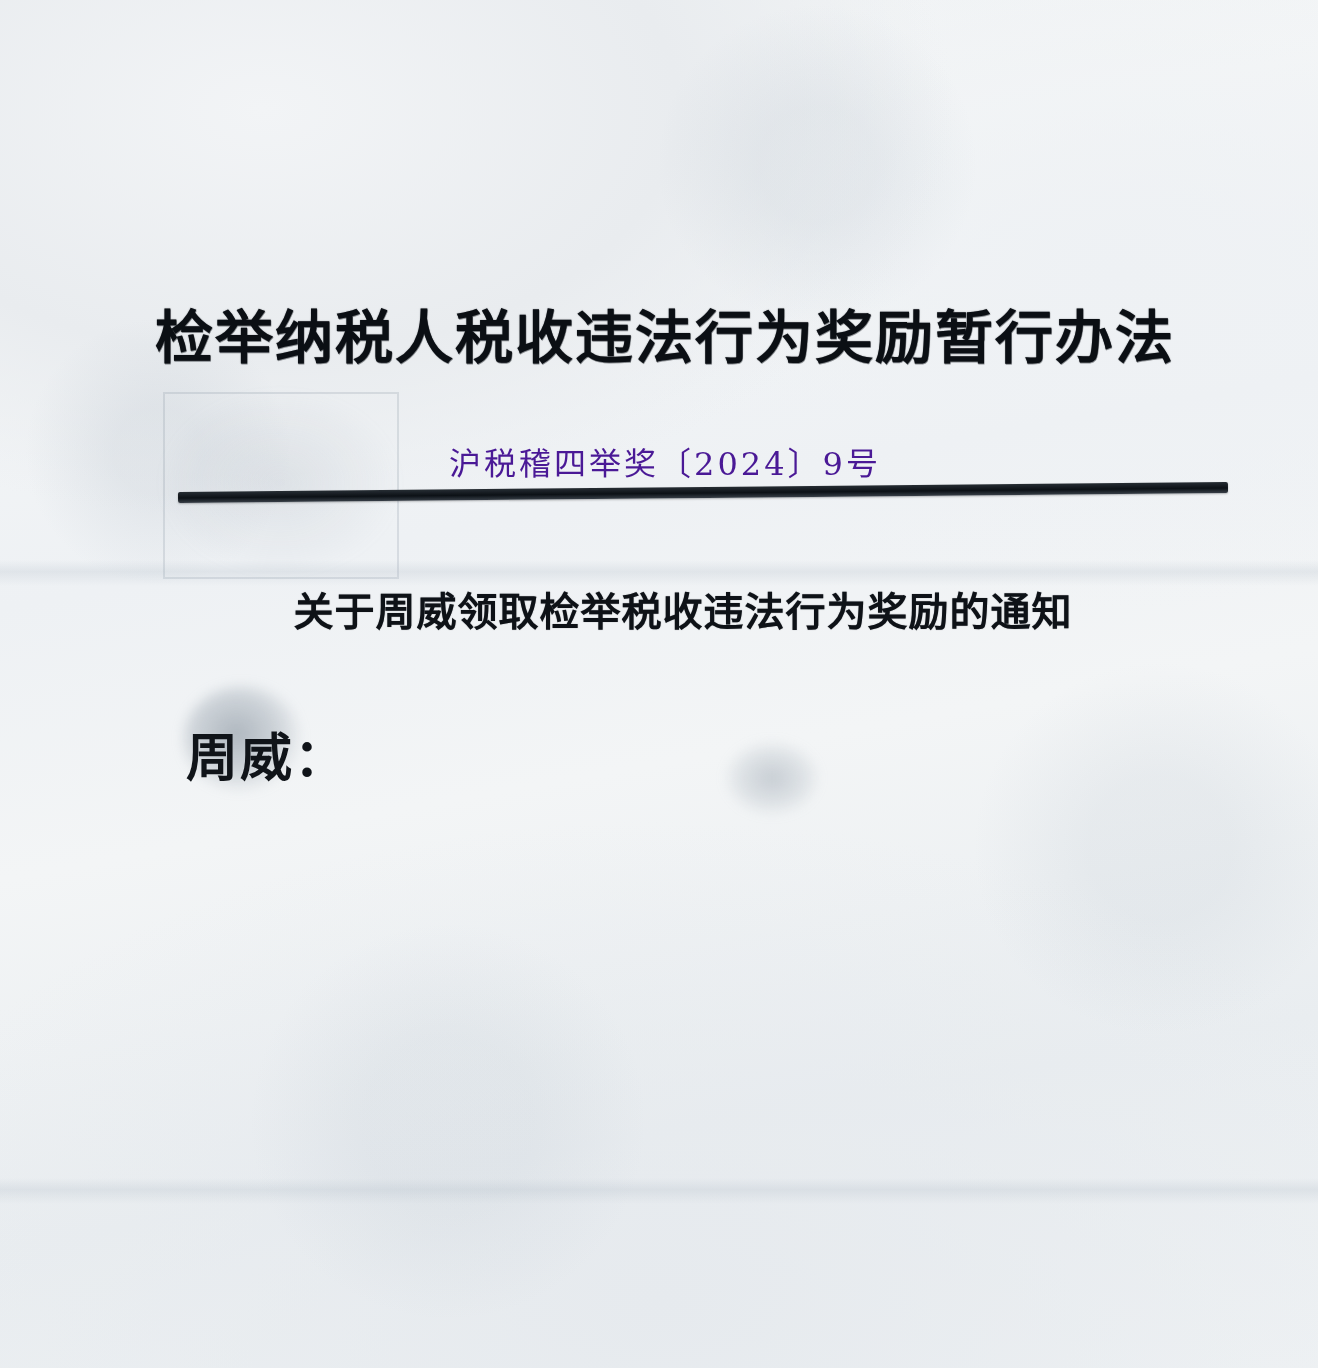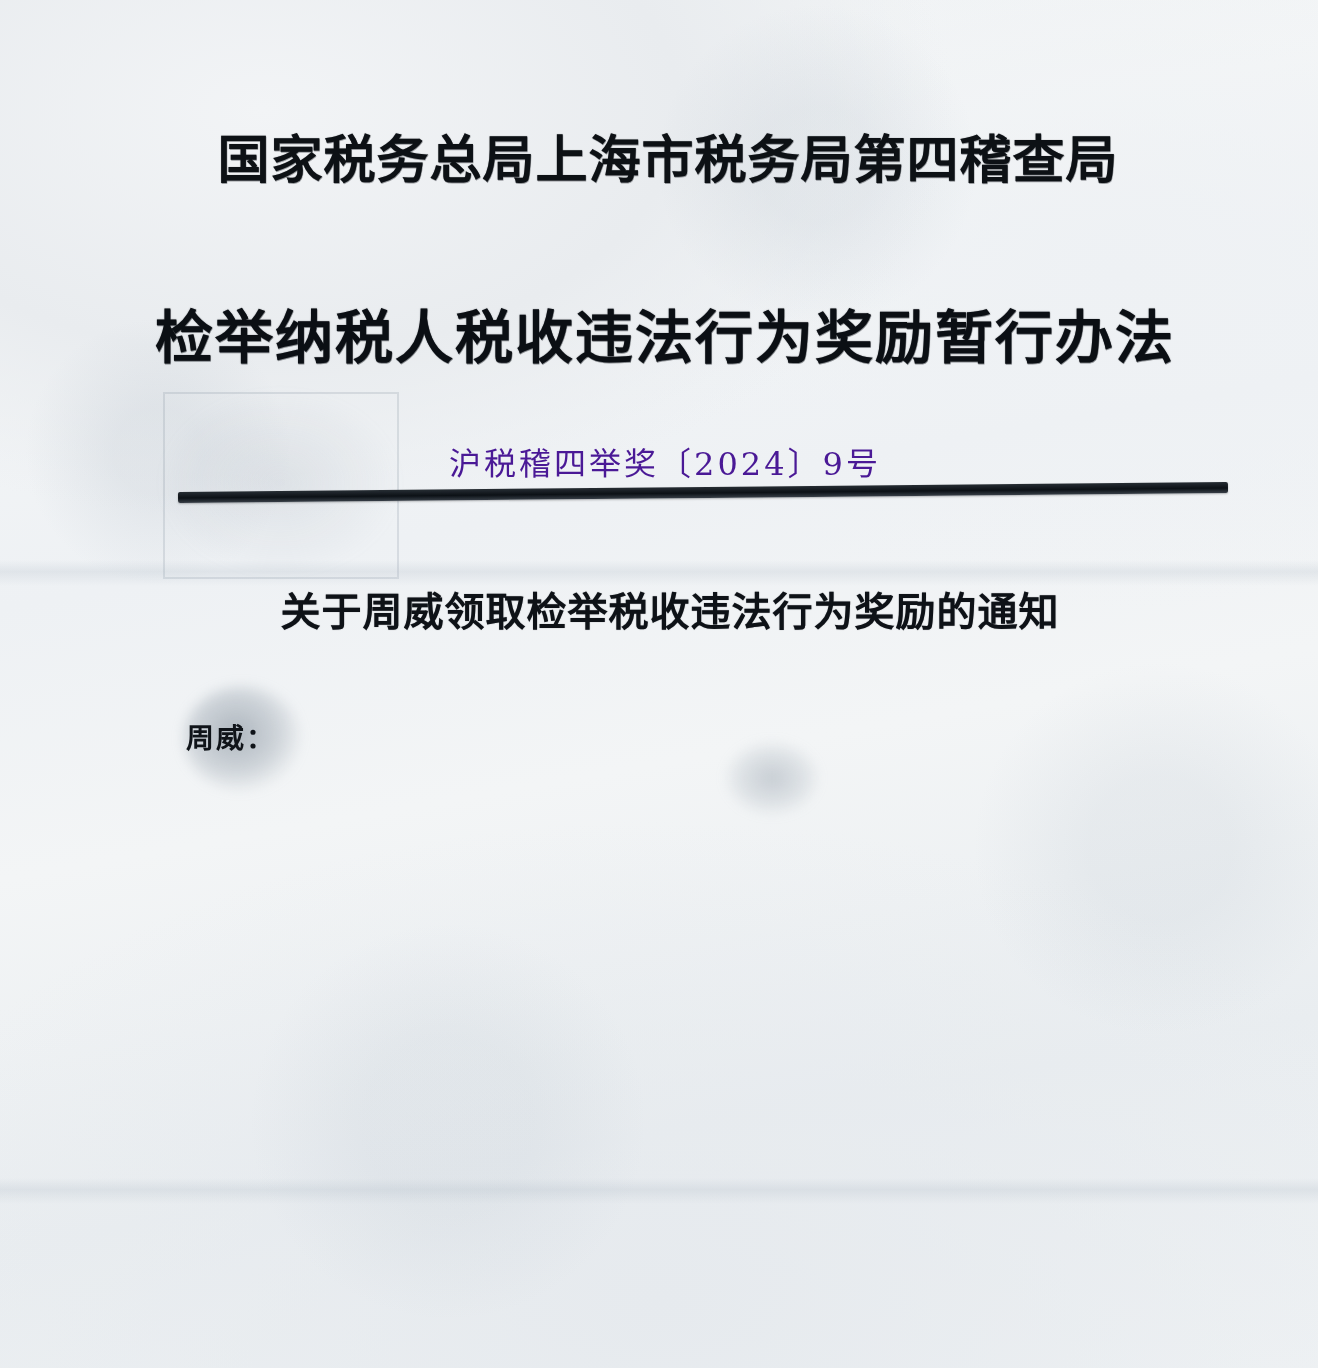--- a/index.html
+++ b/index.html
@@ -127,39 +127,39 @@
     width: 1050px;
     height: 11px;
     background: linear-gradient(to bottom, #2a3036 0%, #10151a 55%, #3a4149 100%);
     border-radius: 2px;
     transform: rotate(-0.55deg);
     box-shadow: 0 1px 2px rgba(0,0,0,.25);
   }
 
   .subject {
     position: absolute;
-    left: 150px;
+    left: 163px;
     top: 580px;
     width: 1040px;
     text-align: center;
     font-family: "DejaVu Serif", serif;
     font-weight: 700;
     font-size: 40px;
     letter-spacing: 1px;
     color: #12161b;
     text-shadow: 0 0 1px rgba(18,22,27,.5);
   }
 
   .salutation {
     position: absolute;
     left: 186px;
     top: 716px;
     font-family: "DejaVu Serif", serif;
     font-weight: 700;
-    font-size: 28px;
+    font-size: 52px;
     letter-spacing: 2px;
     color: #14181d;
   }
 
   .body-block {
     position: absolute;
     left: 186px;
     top: 792px;
     width: 1040px;
   }
@@ -183,21 +183,20 @@
 <div id="paper"></div>
 <div class="smudge smudge-a"></div>
 <div class="smudge smudge-b"></div>
 <div class="smudge smudge-c"></div>
 <div class="ghost-box"></div>
 <div class="fold fold-1"></div>
 <div class="fold fold-2"></div>
 
 <div id="doc">
 
-  <div class="heading-org">国家税务总局上海市税务局第四稽查局</div>
 
   <div class="heading-title">检举纳税人税收违法行为奖励暂行办法</div>
 
   <div class="doc-number">沪税稽四举奖〔2024〕9号</div>
 
   <div class="rule"></div>
 
   <div class="subject">关于周威领取检举税收违法行为奖励的通知</div>
 
   <div class="salutation">周威：</div>

